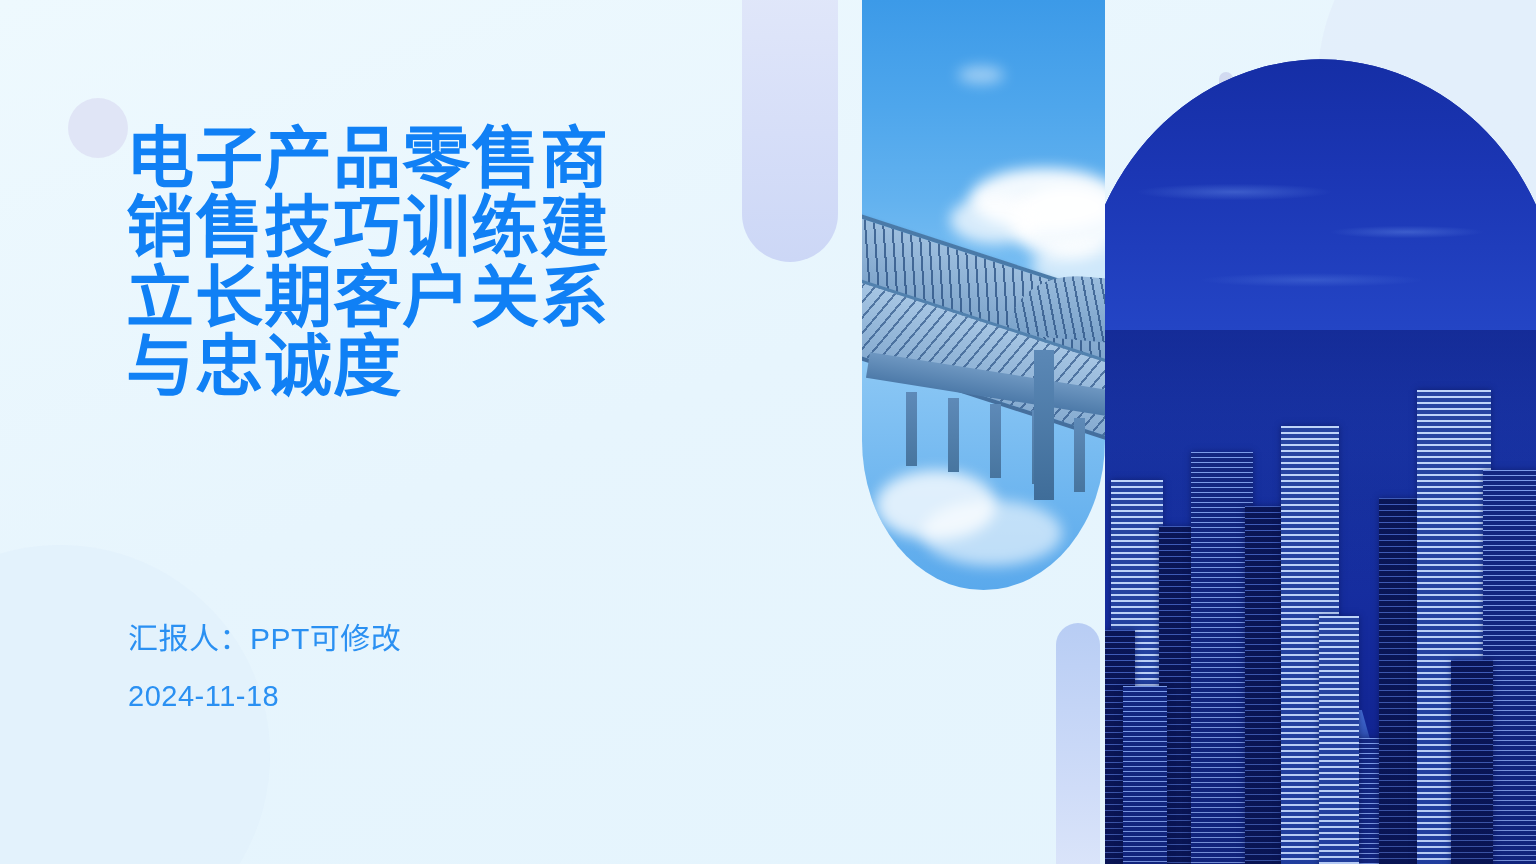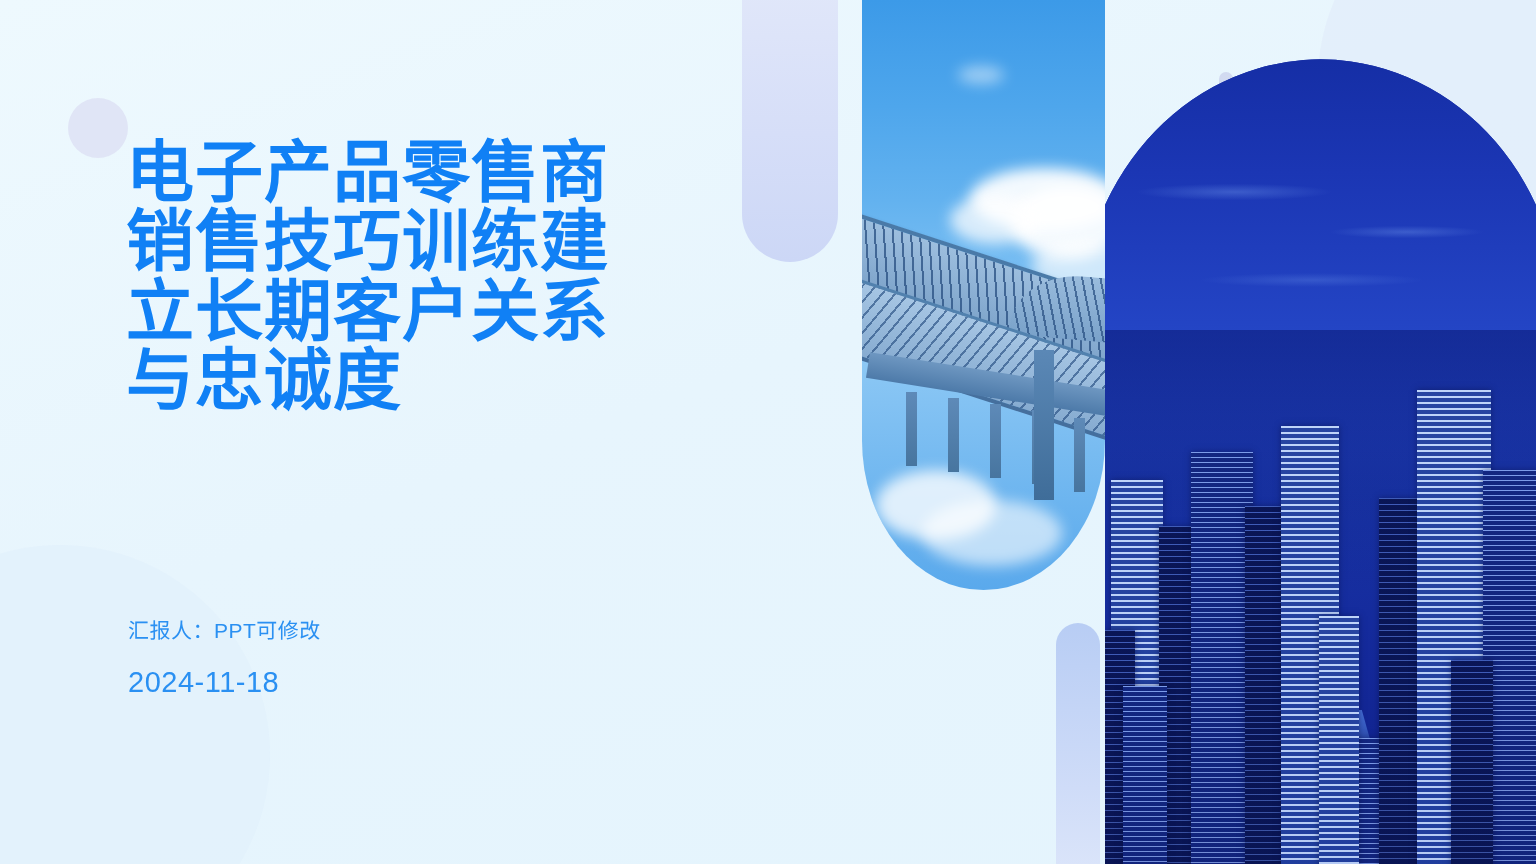--- a/index.html
+++ b/index.html
@@ -300,41 +300,41 @@
     width: 32px;
     height: 40px;
     background: linear-gradient(180deg, #456fd8 0%, #24409f 100%);
     clip-path: polygon(35% 0, 65% 0, 100% 100%, 0 100%);
   }
 
   
   .title-block {
     position: absolute;
     left: 126px;
-    top: 138px;
+    top: 124px;
     width: 600px;
   }
   .slide-title {
     margin: 0;
     font-size: 68px;
     line-height: 1.02;
     font-weight: 700;
     letter-spacing: 1px;
     color: #1080f5;
     font-family: "Liberation Sans", "DejaVu Sans", sans-serif;
     white-space: pre-line;
   }
   .meta-block {
     position: absolute;
     left: 128px;
     top: 614px;
   }
   .presenter {
     margin: 0 0 22px 0;
-    font-size: 21px;
+    font-size: 30px;
     font-weight: 400;
     color: #2a90f2;
     letter-spacing: .5px;
   }
   .date {
     margin: 0;
     font-size: 29px;
     font-weight: 400;
     color: #2a90f2;
     letter-spacing: .5px;

